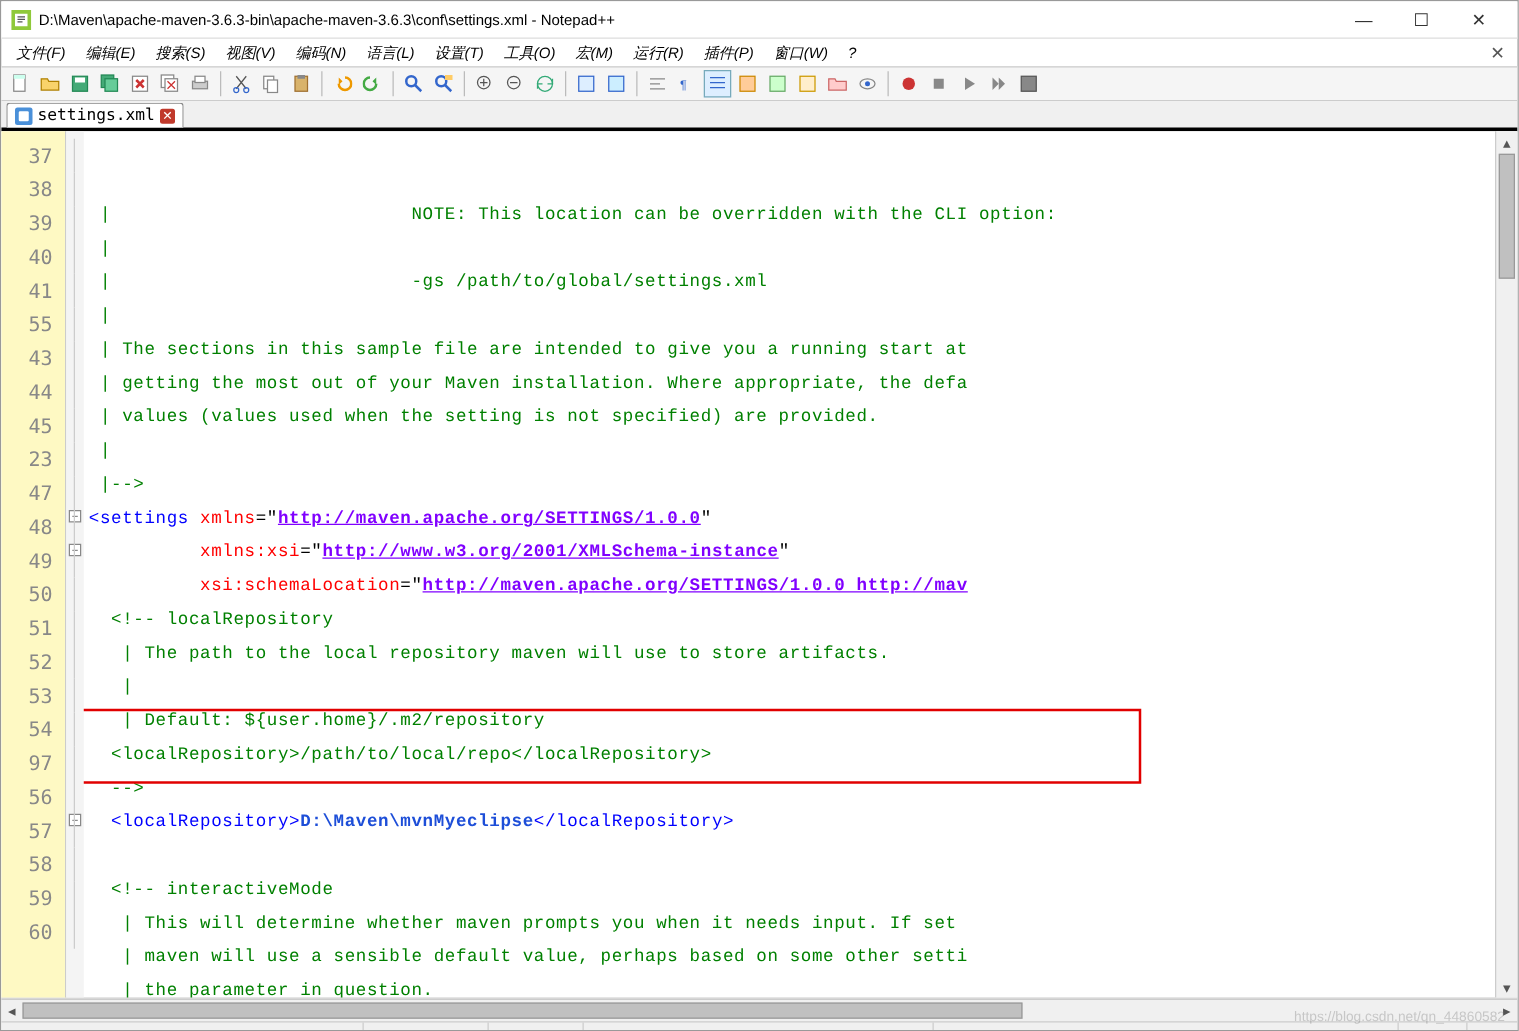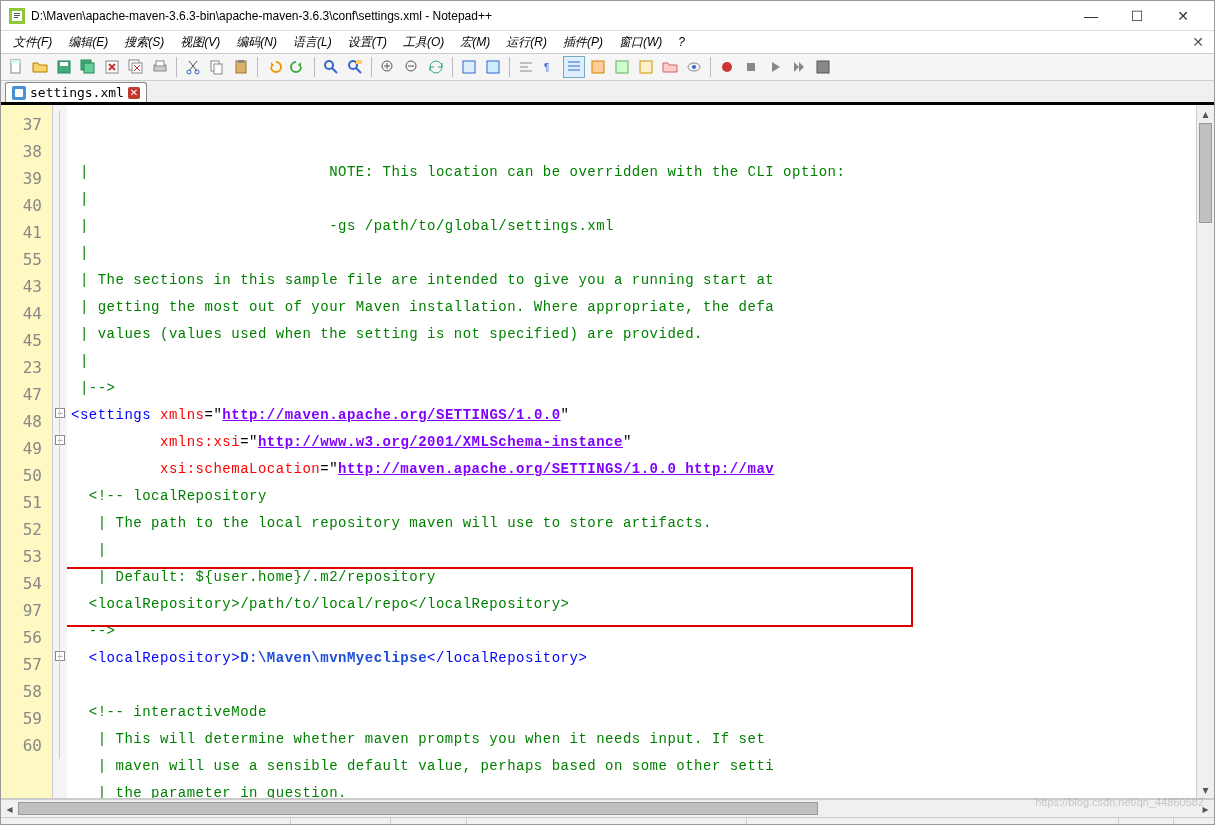--- a/index.html
+++ b/index.html
@@ -48,21 +48,21 @@
   .hscroll { height:18px; background:#f0f0f0; display:flex; align-items:center; border-top:1px solid #ccc; }
   .hscroll .arrow { width:17px; text-align:center; color:#555; }
   .hscroll .track { flex:1; position:relative; height:100%; }
   .hscroll .thumb { position:absolute; left:0; top:2px; bottom:2px; width:800px; background:#c0c0c0; border:1px solid #999; }
   
   .highlight-box { position:absolute; border:2px solid #e10000; pointer-events:none; }
   
   .statusbar { height:22px; background:#f0f0f0; border-top:1px solid #ccc; display:flex; align-items:center; font-size:12px; color:#333; }
   .statusbar .cell { padding:0 10px; border-right:1px solid #ccc; height:100%; display:flex; align-items:center; }
   .statusbar .spacer { flex:1; }
-  .watermark { position:absolute; right:10px; bottom:16px; font-size:11px; color:rgba(120,120,120,0.35); font-family:sans-serif; }
+  .watermark { position:absolute; right:10px; bottom:4px; font-size:11px; color:rgba(120,120,120,0.35); font-family:sans-serif; }
 </style>
 </head>
 <body>
 
 <div class="titlebar">
   <svg class="app-icon" viewBox="0 0 16 16">
       <rect width="16" height="16" fill="#8fc93a"></rect>
       <rect x="3" y="3" width="10" height="10" fill="#fff"></rect>
       <rect x="5" y="5" width="6" height="1" fill="#555"></rect>
       <rect x="5" y="7" width="6" height="1" fill="#555"></rect>

